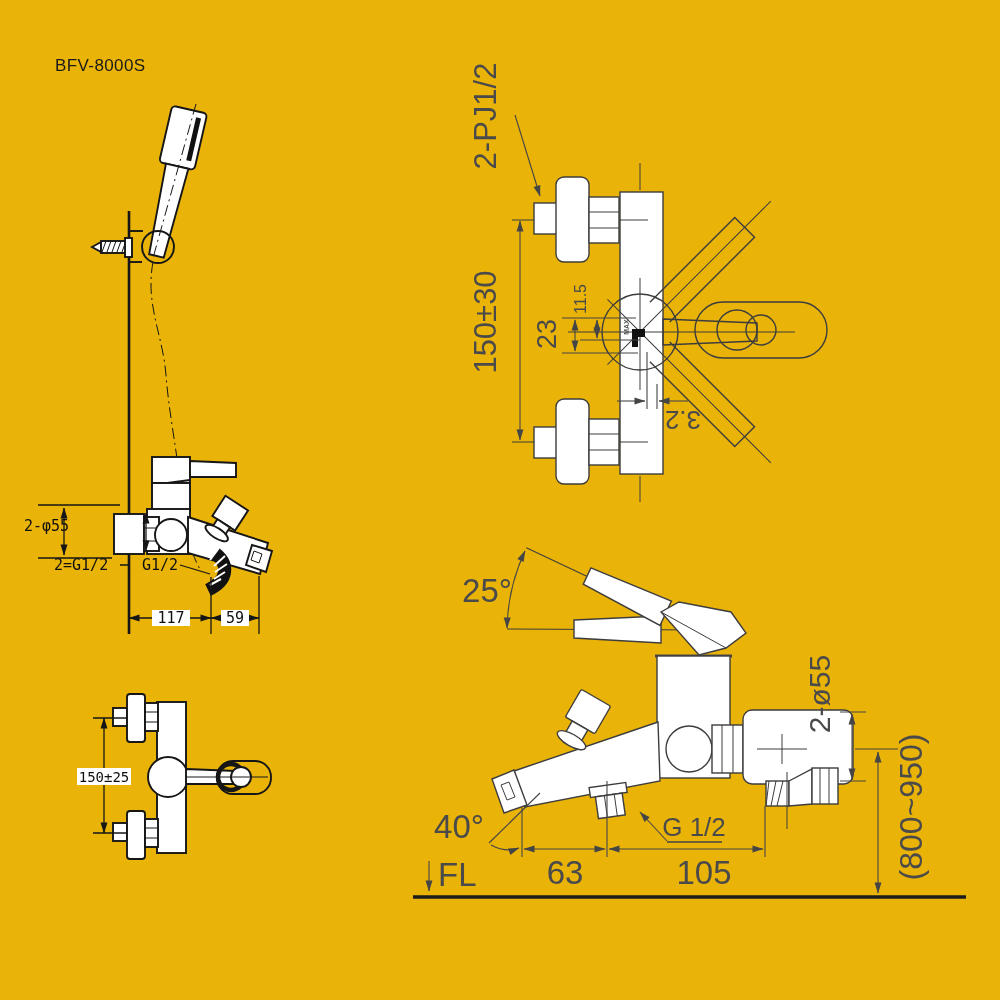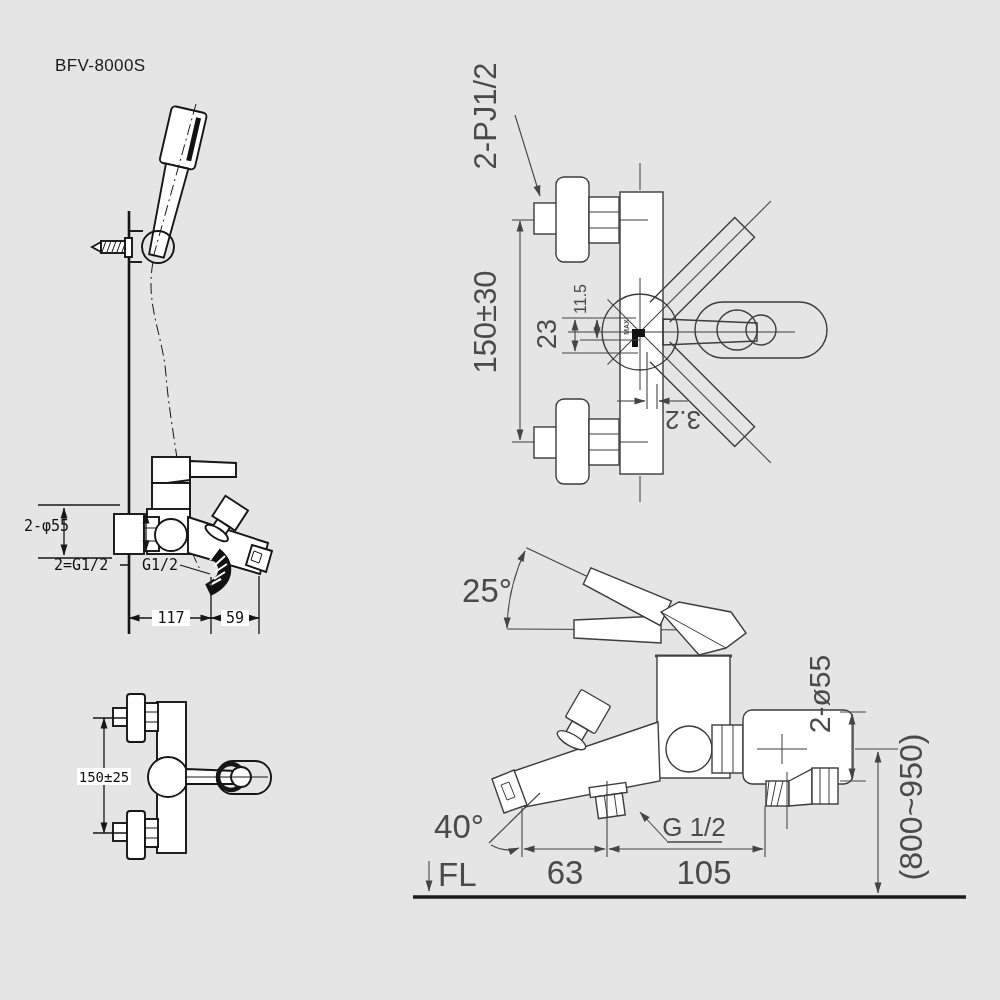--- a/index.html
+++ b/index.html
@@ -1,16 +1,16 @@
 <!DOCTYPE html>
 <html><head>
 <meta charset="utf-8">
 <style>
   html,body{margin:0;padding:0;background:#fff;}
-  #canvas{position:relative;width:1000px;height:1000px;background:#e5e5e5;overflow:hidden;
+  #canvas{position:relative;width:1000px;height:1000px;background:#eab308;overflow:hidden;
           font-family:"Liberation Sans",sans-serif;}
   svg{display:block}
   
   .vd{stroke:#161616;fill:none;stroke-width:1.9;}
   .vd2{stroke:#161616;fill:none;stroke-width:2.6;}
   
   .vg{stroke:#3d3d3d;fill:none;stroke-width:1.4;}
   .thin{stroke-width:1;}
   .fw{fill:#ffffff;}
   .fb{fill:#111111;stroke:none;}

